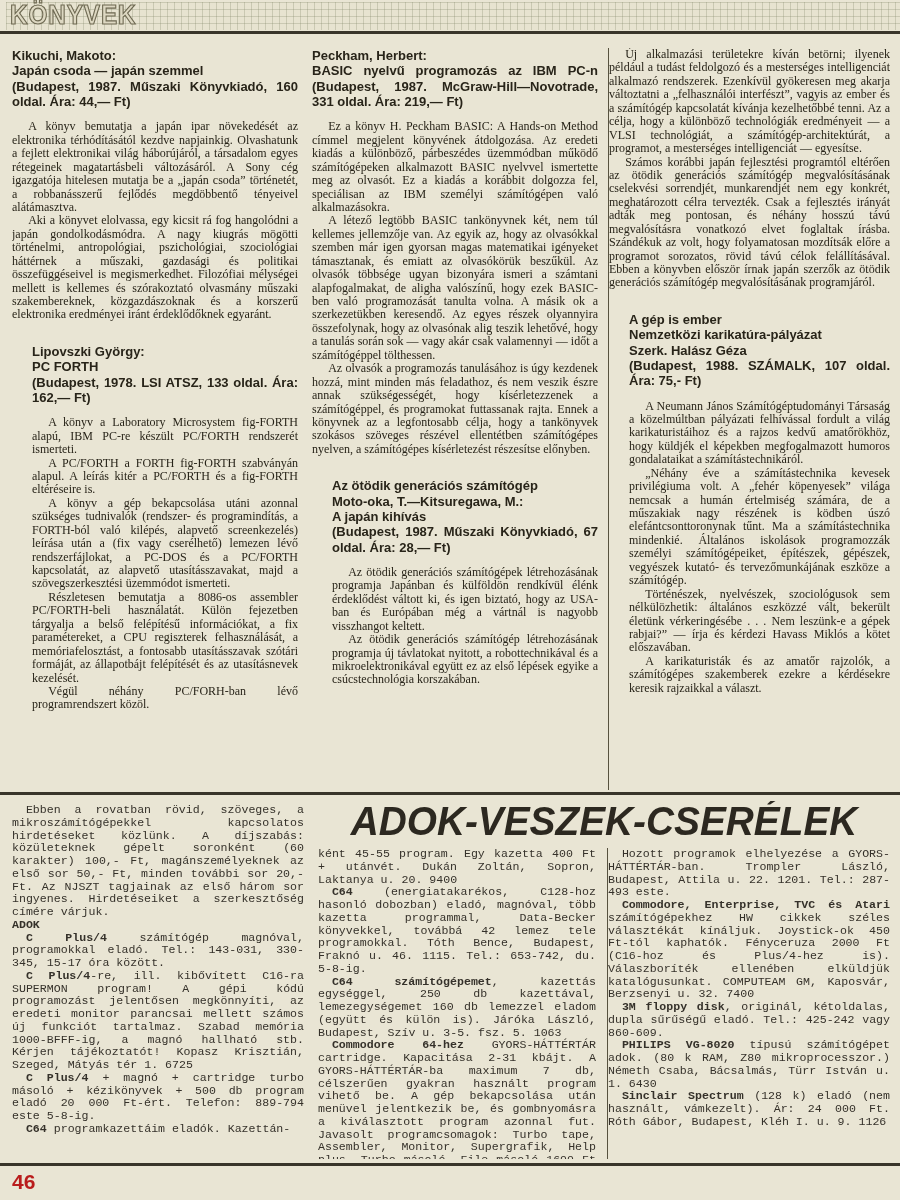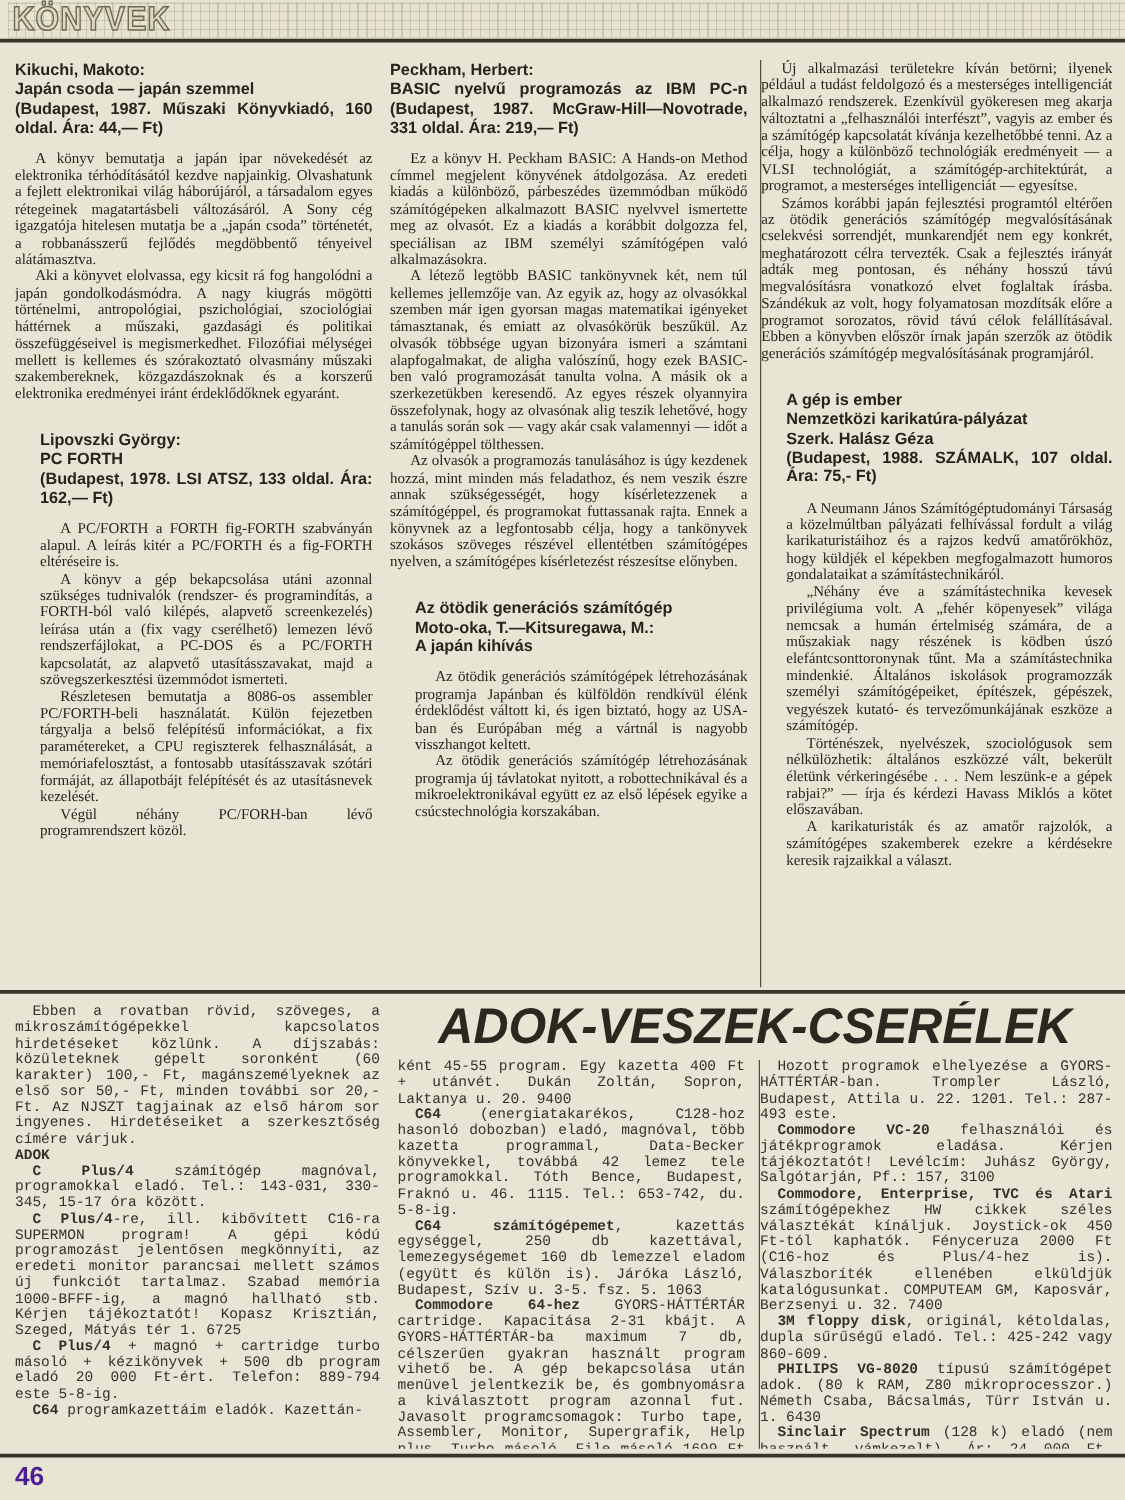--- a/index.html
+++ b/index.html
@@ -57,21 +57,21 @@
     color:#2c2820;transform:scaleX(.97);transform-origin:center top;white-space:nowrap;
   }
   .ads-right-cols{display:flex;}
   .ads-col2{width:278px;flex:none;}
   .ads-col3{flex:1;border-left:1px solid #57523f;margin-left:11px;padding-left:0;}
   .ad-lead{font-weight:700;}
   
   .rule-bottom{position:absolute;top:1163px;left:0;right:0;height:3px;background:#39352a;}
   .page-number{
     position:absolute;top:1170px;left:12px;
-    font-family:"Liberation Sans", sans-serif;font-weight:700;font-size:21px;color:#4c1d95;
+    font-family:"Liberation Sans", sans-serif;font-weight:700;font-size:21px;color:#b91c1c;
   }
 </style>
 </head>
 <body>
 
 <div class="header-strip"></div>
 <div class="masthead">KÖNYVEK</div>
 <div class="rule-top"></div>
 
 <div class="content">
@@ -85,20 +85,21 @@
       </h3>
       <p>A könyv bemutatja a japán ipar növekedését az elektronika térhódításától kezdve napjainkig. Olvashatunk a fejlett elektronikai világ háborújáról, a társadalom egyes rétegeinek magatartásbeli változásáról. A Sony cég igazgatója hitelesen mutatja be a „japán csoda” történetét, a robbanásszerű fejlődés megdöbbentő tényeivel alátámasztva.</p>
       <p>Aki a könyvet elolvassa, egy kicsit rá fog hangolódni a japán gondolkodásmódra. A nagy kiugrás mögötti történelmi, antropológiai, pszichológiai, szociológiai háttérnek a műszaki, gazdasági és politikai összefüggéseivel is megismerkedhet. Filozófiai mélységei mellett is kellemes és szórakoztató olvasmány műszaki szakembereknek, közgazdászoknak és a korszerű elektronika eredményei iránt érdeklődőknek egyaránt.</p>
     </div>
     <div class="review">
       <h3>
         <div>Lipovszki György:</div>
         <div>PC FORTH</div>
         <div>(Budapest, 1978. LSI ATSZ, 133 oldal. Ára: 162,— Ft)</div>
       </h3>
+      <p>A könyv a Laboratory Microsystem fig-FORTH alapú, IBM PC-re készült PC/FORTH rendszerét ismerteti.</p>
       <p>A PC/FORTH a FORTH fig-FORTH szabványán alapul. A leírás kitér a PC/FORTH és a fig-FORTH eltéréseire is.</p>
       <p>A könyv a gép bekapcsolása utáni azonnal szükséges tudnivalók (rendszer- és programindítás, a FORTH-ból való kilépés, alapvető screenkezelés) leírása után a (fix vagy cserélhető) lemezen lévő rendszerfájlokat, a PC-DOS és a PC/FORTH kapcsolatát, az alapvető utasításszavakat, majd a szövegszerkesztési üzemmódot ismerteti.</p>
       <p>Részletesen bemutatja a 8086-os assembler PC/FORTH-beli használatát. Külön fejezetben tárgyalja a belső felépítésű információkat, a fix paramétereket, a CPU regiszterek felhasználását, a memóriafelosztást, a fontosabb utasításszavak szótári formáját, az állapotbájt felépítését és az utasításnevek kezelését.</p>
       <p>Végül néhány PC/FORH-ban lévő programrendszert közöl.</p>
     </div>
   </div>
 
   <div class="col col2">
     <div class="review">
       <h3>
@@ -107,20 +108,21 @@
       </h3>
       <p>Ez a könyv H. Peckham BASIC: A Hands-on Method címmel megjelent könyvének átdolgozása. Az eredeti kiadás a különböző, párbeszédes üzemmódban működő számítógépeken alkalmazott BASIC nyelvvel ismertette meg az olvasót. Ez a kiadás a korábbit dolgozza fel, speciálisan az IBM személyi számítógépen való alkalmazásokra.</p>
       <p>A létező legtöbb BASIC tankönyvnek két, nem túl kellemes jellemzője van. Az egyik az, hogy az olvasókkal szemben már igen gyorsan magas matematikai igényeket támasztanak, és emiatt az olvasókörük beszűkül. Az olvasók többsége ugyan bizonyára ismeri a számtani alapfogalmakat, de aligha valószínű, hogy ezek BASIC-ben való programozását tanulta volna. A másik ok a szerkezetükben keresendő. Az egyes részek olyannyira összefolynak, hogy az olvasónak alig teszik lehetővé, hogy a tanulás során sok — vagy akár csak valamennyi — időt a számítógéppel tölthessen.</p>
       <p>Az olvasók a programozás tanulásához is úgy kezdenek hozzá, mint minden más feladathoz, és nem veszik észre annak szükségességét, hogy kísérletezzenek a számítógéppel, és programokat futtassanak rajta. Ennek a könyvnek az a legfontosabb célja, hogy a tankönyvek szokásos szöveges részével ellentétben számítógépes nyelven, a számítógépes kísérletezést részesítse előnyben.</p>
     </div>
     <div class="review">
       <h3>
         <div>Az ötödik generációs számítógép</div>
         <div>Moto-oka, T.—Kitsuregawa, M.:</div>
         <div>A japán kihívás</div>
+        <div>(Budapest, 1987. Műszaki Könyvkiadó, 67 oldal. Ára: 28,— Ft)</div>
       </h3>
       <p>Az ötödik generációs számítógépek létrehozásának programja Japánban és külföldön rendkívül élénk érdeklődést váltott ki, és igen biztató, hogy az USA-ban és Európában még a vártnál is nagyobb visszhangot keltett.</p>
       <p>Az ötödik generációs számítógép létrehozásának programja új távlatokat nyitott, a robottechnikával és a mikroelektronikával együtt ez az első lépések egyike a csúcstechnológia korszakában.</p>
     </div>
   </div>
 
   <div class="col col3">
     <div class="review">
       <p>Új alkalmazási területekre kíván betörni; ilyenek például a tudást feldolgozó és a mesterséges intelligenciát alkalmazó rendszerek. Ezenkívül gyökeresen meg akarja változtatni a „felhasználói interfészt”, vagyis az ember és a számítógép kapcsolatát kívánja kezelhetőbbé tenni. Az a célja, hogy a különböző technológiák eredményeit — a VLSI technológiát, a számítógép-architektúrát, a programot, a mesterséges intelligenciát — egyesítse.</p>
       <p>Számos korábbi japán fejlesztési programtól eltérően az ötödik generációs számítógép megvalósításának cselekvési sorrendjét, munkarendjét nem egy konkrét, meghatározott célra tervezték. Csak a fejlesztés irányát adták meg pontosan, és néhány hosszú távú megvalósításra vonatkozó elvet foglaltak írásba. Szándékuk az volt, hogy folyamatosan mozdítsák előre a programot sorozatos, rövid távú célok felállításával. Ebben a könyvben először írnak japán szerzők az ötödik generációs számítógép megvalósításának programjáról.</p>
@@ -160,21 +162,20 @@
 
       <div class="ads-col2">
         <p><span>ként 45-55 program. Egy kazetta 400 Ft + utánvét. Dukán Zoltán, Sopron, Laktanya u. 20. 9400</span></p>
         <p class="indent"><span class="ad-lead">C64</span><span> (energiatakarékos, C128-hoz hasonló dobozban) eladó, magnóval, több kazetta programmal, Data-Becker könyvekkel, továbbá 42 lemez tele programokkal. Tóth Bence, Budapest, Fraknó u. 46. 1115. Tel.: 653-742, du. 5-8-ig.</span></p>
         <p class="indent"><span class="ad-lead">C64 számítógépemet</span><span>, kazettás egységgel, 250 db kazettával, lemezegységemet 160 db lemezzel eladom (együtt és külön is). Járóka László, Budapest, Szív u. 3-5. fsz. 5. 1063</span></p>
         <p class="indent"><span class="ad-lead">Commodore 64-hez</span><span> GYORS-HÁTTÉRTÁR cartridge. Kapacitása 2-31 kbájt. A GYORS-HÁTTÉRTÁR-ba maximum 7 db, célszerűen gyakran használt program vihető be. A gép bekapcsolása után menüvel jelentkezik be, és gombnyomásra a kiválasztott program azonnal fut. Javasolt programcsomagok: Turbo tape, Assembler, Monitor, Supergrafik, Help plus, Turbo másoló. File másoló 1699 Ft és Turbo tape 699 Ft.</span></p>
       </div>
 
       <div class="ads-col3">
         <p class="indent"><span>Hozott programok elhelyezése a GYORS-HÁTTÉRTÁR-ban. Trompler László, Budapest, Attila u. 22. 1201. Tel.: 287-493 este.</span></p>
-        <p class="indent"><span class="ad-lead">Commodore VC-20</span><span> felhasználói és játékprogramok eladása. Kérjen tájékoztatót! Levélcím: Juhász György, Salgótarján, Pf.: 157, 3100</span></p>
         <p class="indent"><span class="ad-lead">Commodore, Enterprise, TVC és Atari</span><span> számítógépekhez HW cikkek széles választékát kínáljuk. Joystick-ok 450 Ft-tól kaphatók. Fényceruza 2000 Ft (C16-hoz és Plus/4-hez is). Válaszboríték ellenében elküldjük katalógusunkat. COMPUTEAM GM, Kaposvár, Berzsenyi u. 32. 7400</span></p>
         <p class="indent"><span class="ad-lead">3M floppy disk</span><span>, originál, kétoldalas, dupla sűrűségű eladó. Tel.: 425-242 vagy 860-609.</span></p>
         <p class="indent"><span class="ad-lead">PHILIPS VG-8020</span><span> típusú számítógépet adok. (80 k RAM, Z80 mikroprocesszor.) Németh Csaba, Bácsalmás, Türr István u. 1. 6430</span></p>
         <p class="indent"><span class="ad-lead">Sinclair Spectrum</span><span> (128 k) eladó (nem használt, vámkezelt). Ár: 24 000 Ft. Róth Gábor, Budapest, Kléh I. u. 9. 1126</span></p>
       </div>
 
     </div>
   </div>
 
 </div>

